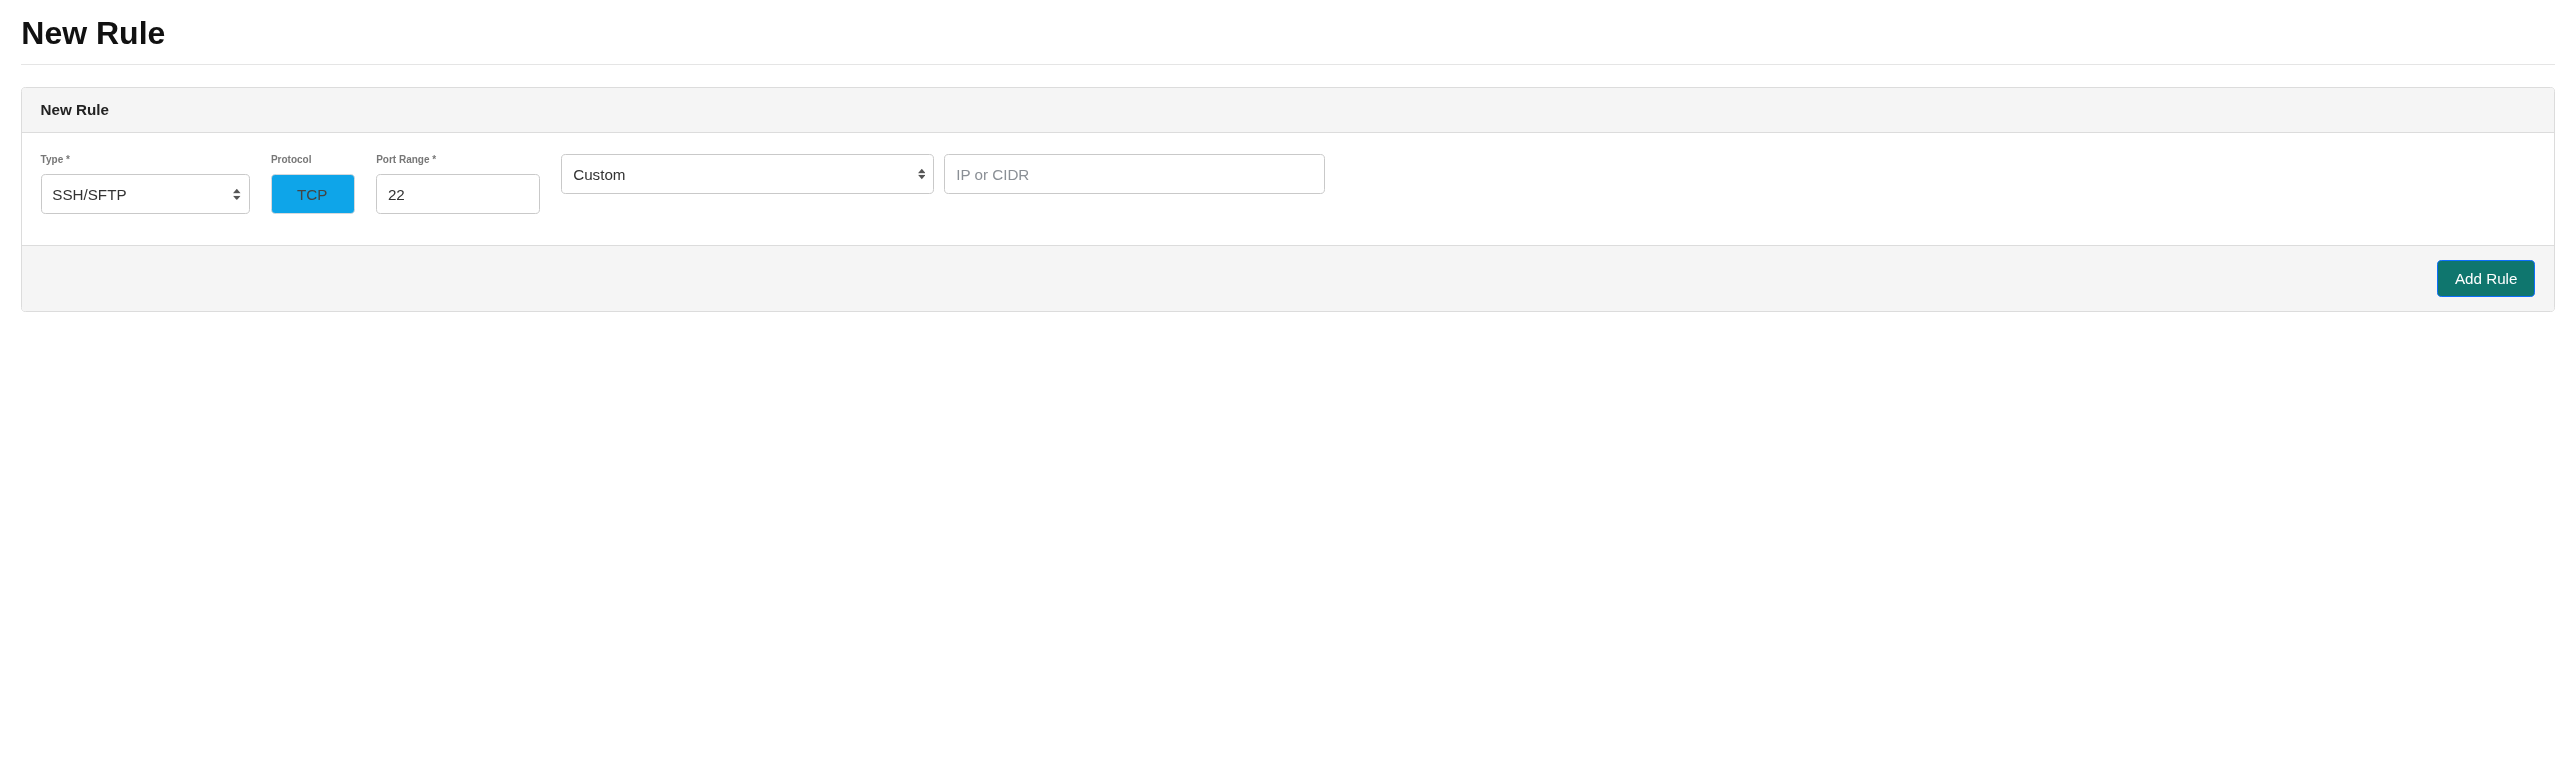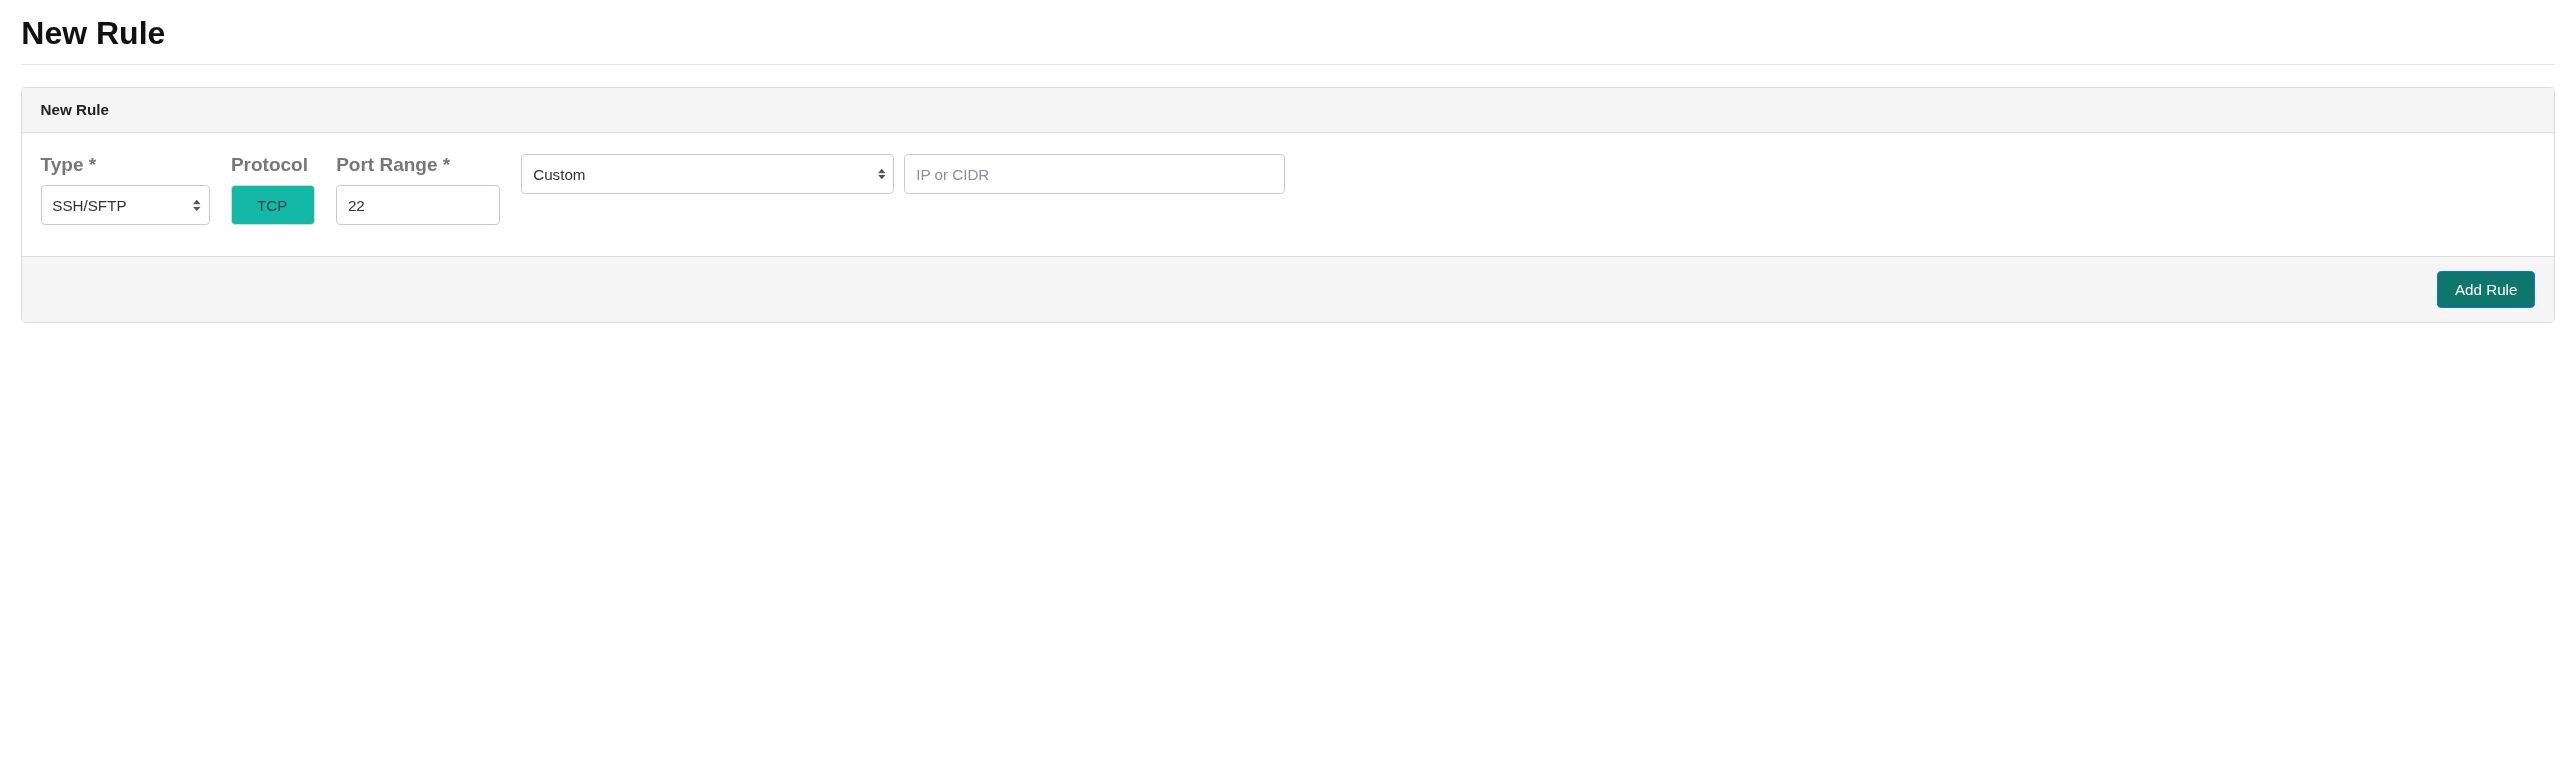--- a/index.html
+++ b/index.html
@@ -43,21 +43,21 @@
     display: flex;
     flex-wrap: nowrap;
     gap: 21.3px;
     align-items: flex-start;
   }
   .field {
     display: flex;
     flex-direction: column;
   }
   .field-label {
-    font-size: 19px;
+    font-size: 10px;
     font-weight: 600;
     color: #777;
     margin-bottom: 9.1px;
   }
   .select-wrap {
     position: relative;
     display: inline-block;
   }
   select.form-control,
   input.form-control,
@@ -84,21 +84,21 @@
     right: 9.1px;
     top: 50%;
     transform: translateY(-50%);
     pointer-events: none;
     display: flex;
     flex-direction: column;
     gap: 1.5px;
   }
   .select-caret svg { display: block; }
   .form-control-static {
-    background: #14b8a6;
+    background: #0ea5e9;
     border: 0.8px solid #d6d9dc;
     display: inline-flex;
     align-items: center;
     color: #444;
     min-width: 67px;
     padding-left: 25px;
   }
   input.form-control::placeholder {
     color: #8a8f95;
   }
@@ -114,21 +114,21 @@
     color: #fff;
     border: 0.8px solid #0d6efd;
     border-radius: 4.6px;
     font-size: 15.2px;
     padding: 9.1px 17px;
     cursor: pointer;
     font-weight: 500;
   }
 
   
-  .w-type   { width: 169px; }
+  .w-type   { width: 209px; }
   .w-proto  { width: 84px; }
   .w-port   { width: 164px; }
   .w-source { width: 373px; }
   .w-ip     { width: 381px; }
 </style>
 </head>
 <body>
 
 <div class="page">
   <h1 class="page-title">New Rule</h1>

